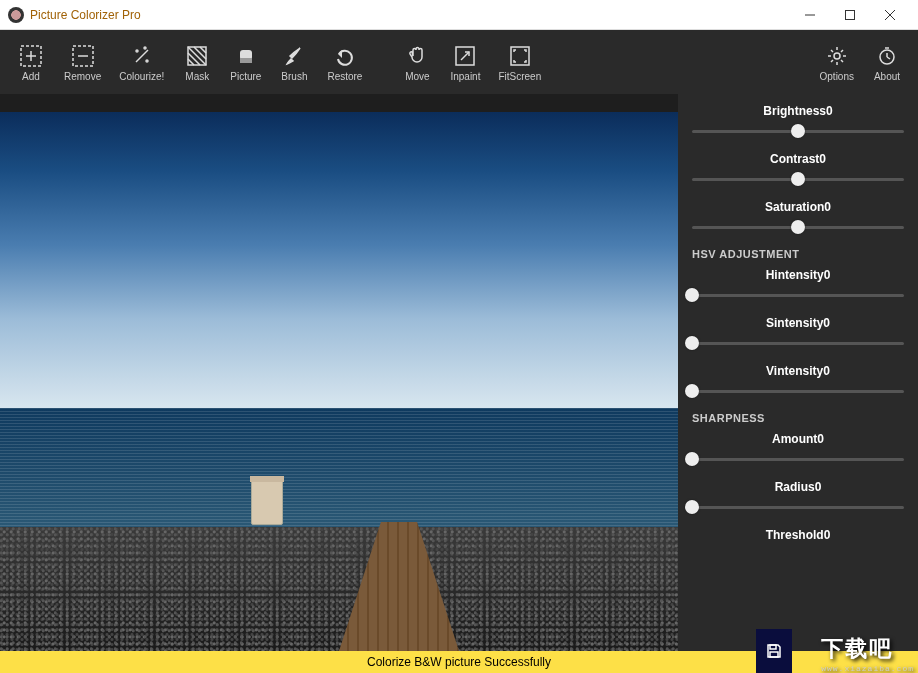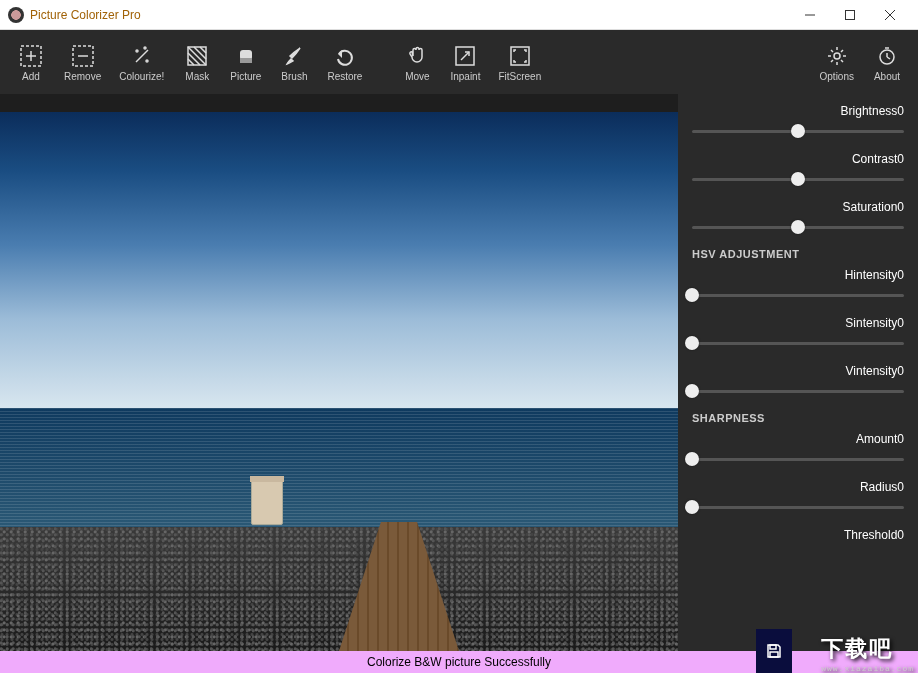--- a/index.html
+++ b/index.html
@@ -34,26 +34,26 @@
 .pier { position: absolute; left: 50%; top: 76%; width: 120px; height: 24%; transform-origin: top center;
   background: repeating-linear-gradient(90deg, #7a5a3a 0 8px, #6a4a2a 8px 10px);
   clip-path: polygon(35% 0, 65% 0, 100% 100%, 0 100%); }
 
 .sidebar { width: 240px; background: #2a2a2a; color: #eee; overflow-y: auto; padding: 10px 14px 10px 14px; position: relative; }
 .sidebar::-webkit-scrollbar { width: 4px; }
 .sidebar::-webkit-scrollbar-thumb { background: #888; }
 
 .section-title { font-size: 11px; font-weight: 700; color: #ccc; margin: 14px 0 8px; letter-spacing: 0.5px; }
 .slider-row { margin-bottom: 14px; }
-.slider-head { display: flex; justify-content: flex-end; font-size: 12px; font-weight: 400; color: #fff; margin-bottom: 6px; }
+.slider-head { display: flex; justify-content: center; font-size: 12px; font-weight: 700; color: #fff; margin-bottom: 6px; }
 .slider-track { position: relative; height: 14px; display: flex; align-items: center; }
 .track-line { position: absolute; left: 0; right: 0; height: 3px; background: #555; border-radius: 2px; }
 .track-thumb { position: absolute; width: 14px; height: 14px; background: #eee; border-radius: 50%; transform: translateX(-50%); box-shadow: 0 0 2px rgba(0,0,0,0.5); }
 
-.statusbar { height: 22px; background: #f0abfc; color: #000; display: flex; align-items: center; justify-content: center; font-size: 12px; position: relative; }
+.statusbar { height: 22px; background: #fde047; color: #000; display: flex; align-items: center; justify-content: center; font-size: 12px; position: relative; }
 .save-box { position: absolute; right: 126px; bottom: 0; width: 36px; height: 44px; background: #0a0d3d; display: flex; align-items: center; justify-content: center; }
 .watermark { position: absolute; right: 4px; bottom: 0; color: #fff; font-size: 22px; font-weight: 900; text-shadow: 2px 2px 4px #000; letter-spacing: 2px; font-family: "Microsoft YaHei", sans-serif; }
 .watermark .sub { display: block; font-size: 8px; letter-spacing: 1px; color: #ccc; font-weight: normal; font-family: Liberation Mono, monospace; }
 
 svg { display: block; }
 </style>
 </head>
 <body>
 
 <div class="titlebar">

